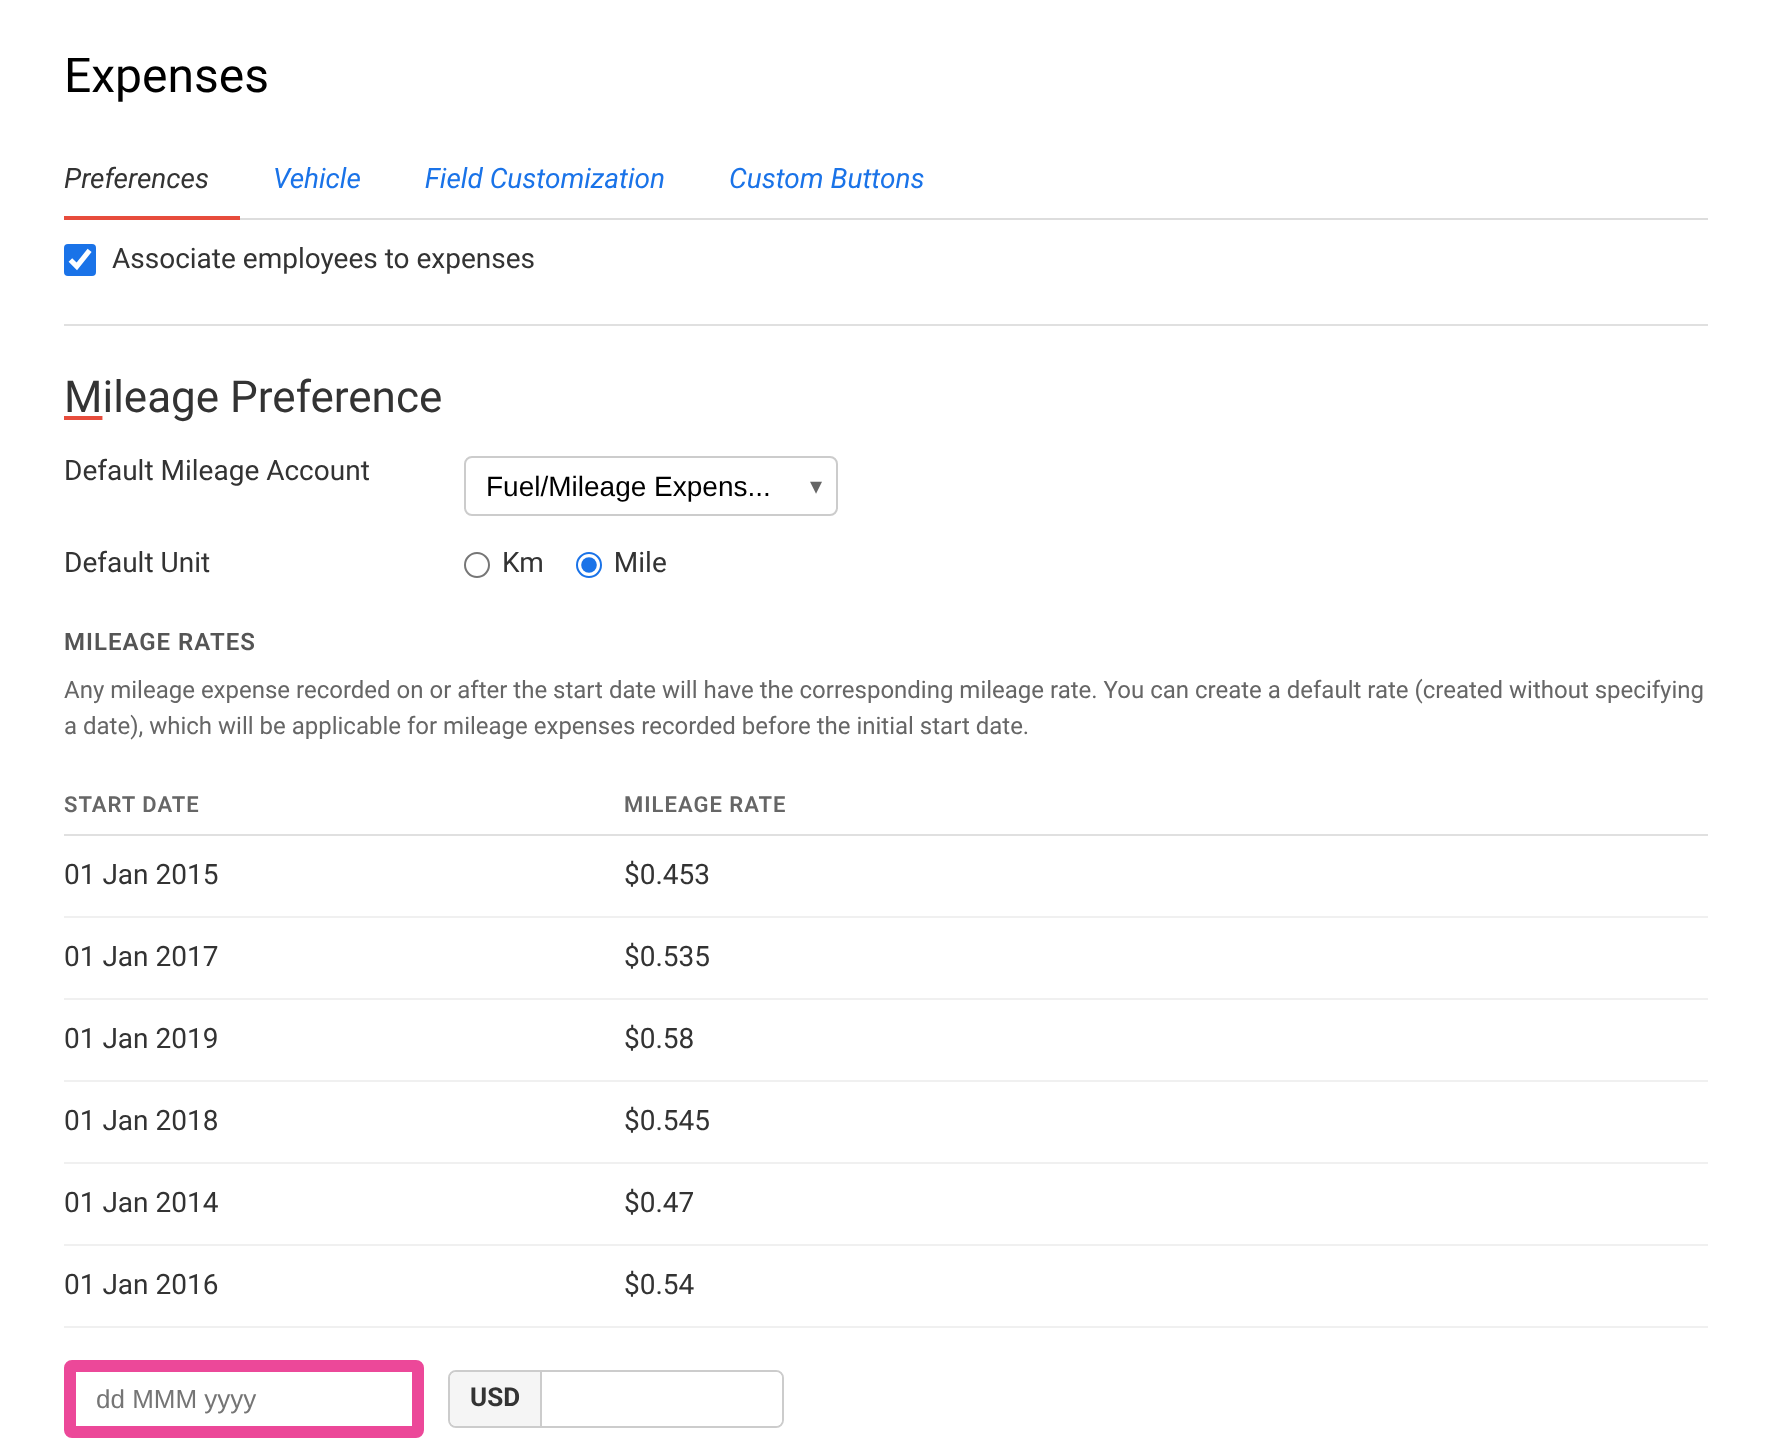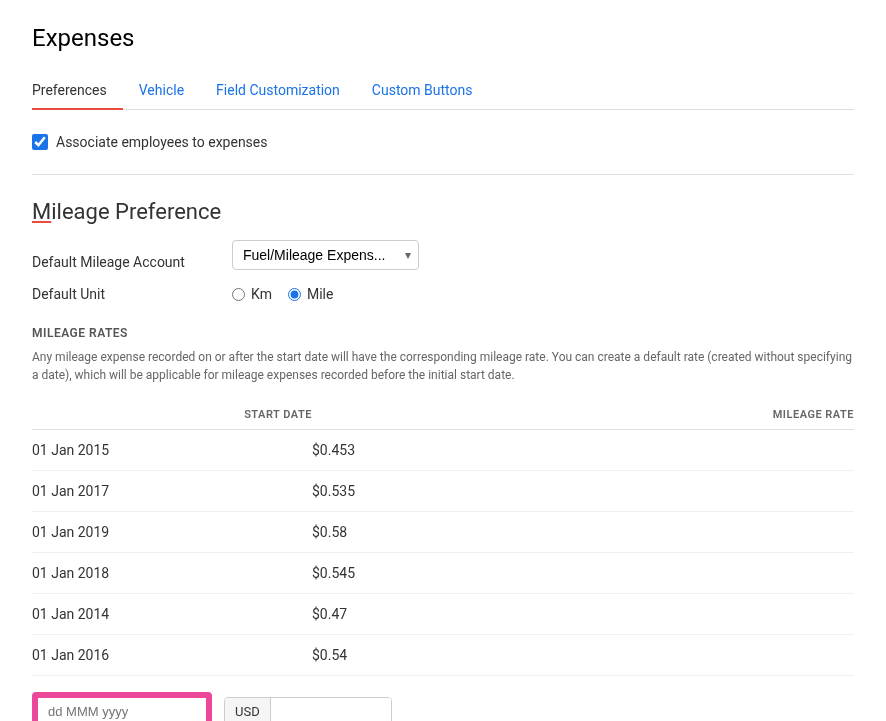--- a/index.html
+++ b/index.html
@@ -15,21 +15,22 @@
     }
     .page-title {
       font-size: 24px;
       font-weight: 400;
       color: #000000;
       margin-bottom: 20px;
     }
     .tabs {
       display: flex;
       border-bottom: 1px solid #ddd;
-      margin-bottom: 16px;
+      margin-bottom: 4px;
+      font-style: italic;
     }
     .tab {
       padding: 10px 16px 10px 0;
       margin-right: 16px;
       cursor: pointer;
       font-size: 14px;
       color: #1a73e8;
       text-decoration: none;
       border-bottom: 2px solid transparent;
       margin-bottom: -1px;
@@ -63,21 +64,21 @@
       font-weight: 400;
       margin: 24px 0 16px;
     }
     .section-title span.highlight {
       text-decoration: underline;
       text-decoration-color: #e74c3c;
       text-underline-offset: 2px;
     }
     .form-row {
       display: flex;
-      align-items: flex-end;
+      align-items: flex-start;
       margin-bottom: 16px;
     }
     .form-label {
       width: 200px;
       font-size: 14px;
       color: #333;
     }
     .form-control {
       display: flex;
       align-items: center;
@@ -137,21 +138,21 @@
       font-size: 12px;
       color: #666;
       line-height: 1.5;
       margin-bottom: 16px;
     }
     .rates-table {
       width: 100%;
       border-collapse: collapse;
     }
     .rates-table th {
-      text-align: right;
+      text-align: left;
       font-size: 11px;
       font-weight: 600;
       letter-spacing: 0.5px;
       color: #666;
       padding: 8px 0;
       border-bottom: 1px solid #e0e0e0;
       text-transform: uppercase;
     }
     .rates-table td {
       padding: 12px 0;
@@ -184,21 +185,21 @@
       border: 1px solid #ccc;
       border-radius: 4px;
       overflow: hidden;
     }
     .currency-label {
       background: #f5f5f5;
       border-right: 1px solid #ccc;
       padding: 6px 10px;
       font-size: 13px;
       color: #333;
-      font-weight: 400;
+      font-weight: 700;
     }
     .currency-input {
       border: none;
       outline: none;
       padding: 6px 10px;
       font-size: 13px;
       width: 120px;
     }
   </style>
 </head>

